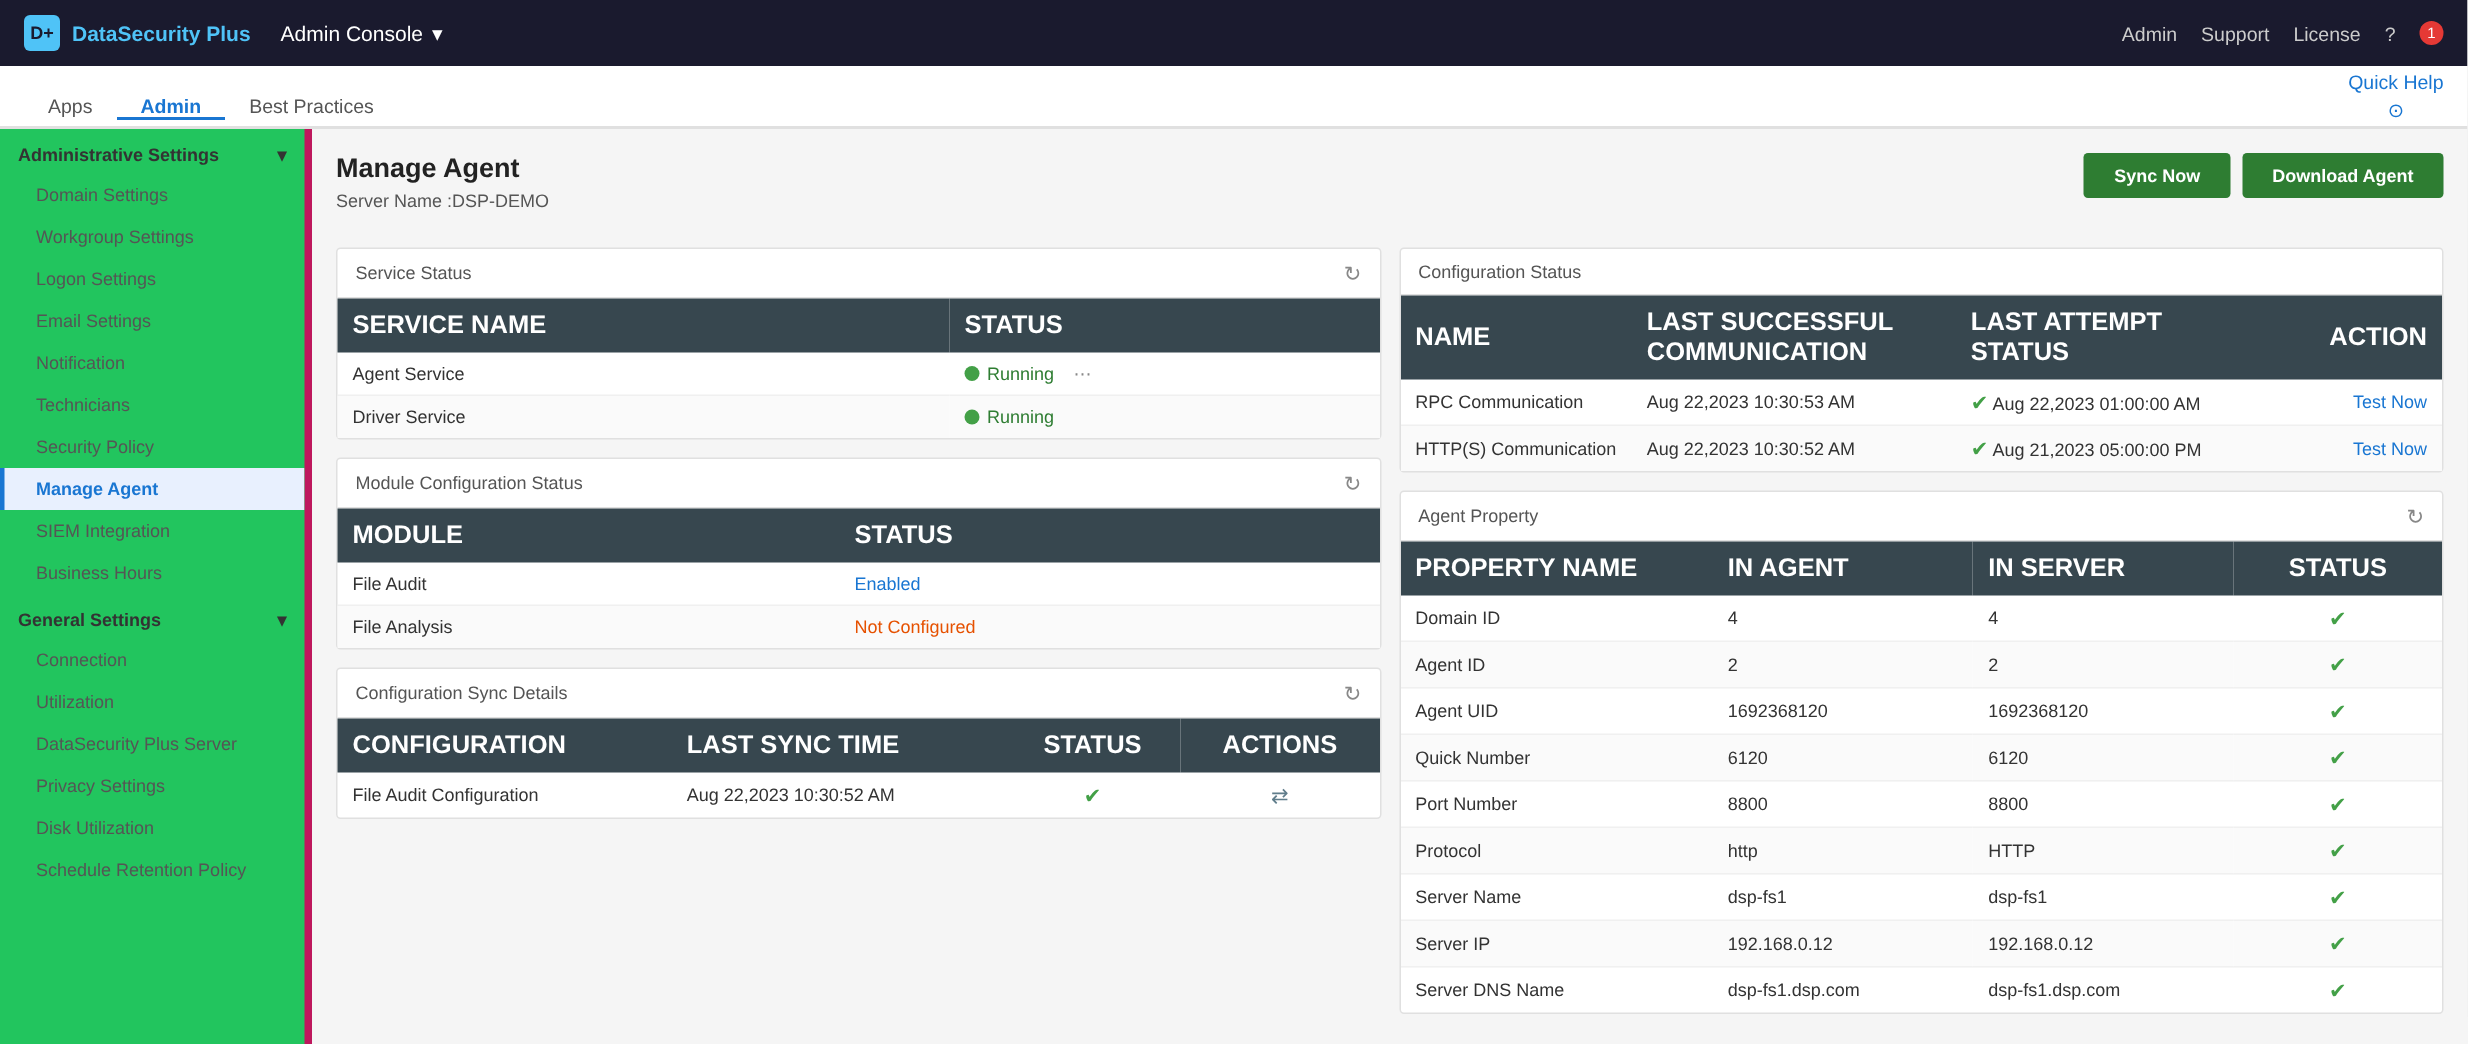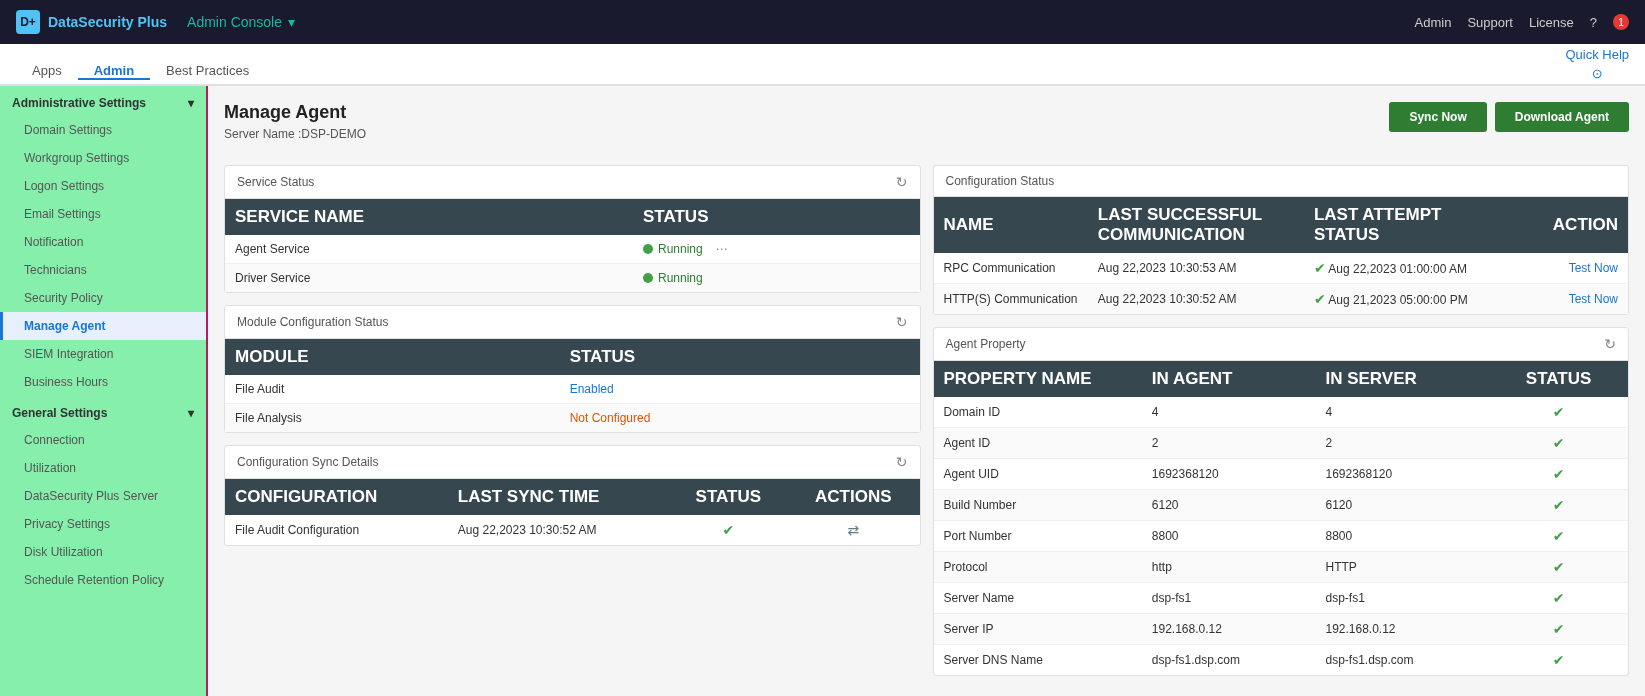--- a/index.html
+++ b/index.html
@@ -28,21 +28,21 @@
       background: #4fc3f7;
       border-radius: 4px;
       display: flex; align-items: center; justify-content: center;
       font-size: 12px; color: #1a1a2e; font-weight: bold;
     }
     .top-bar .app-selector {
       display: flex;
       align-items: center;
       gap: 6px;
       font-size: 14px;
-      color: #14b8a6;
+      color: #ffffff;
       cursor: pointer;
     }
     .top-bar .top-right {
       margin-left: auto;
       display: flex;
       align-items: center;
       gap: 16px;
       font-size: 13px;
       color: #ccc;
     }
@@ -91,22 +91,22 @@
     
     .layout {
       display: flex;
       height: calc(696px - 86px);
       overflow: hidden;
     }
 
     
     .sidebar {
       width: 208px;
-      background: #86efac;
-      border-right: 2px solid #be185d;
+      background: #22c55e;
+      border-right: 5px solid #be185d;
       overflow-y: auto;
       flex-shrink: 0;
     }
     .sidebar-section-title {
       display: flex;
       align-items: center;
       justify-content: space-between;
       padding: 10px 12px 6px 12px;
       font-size: 12px;
       font-weight: bold;
@@ -480,21 +480,21 @@
     </tr>
                 <tr>
       <td>Agent UID</td>
       <td>1692368120</td>
       <td>1692368120</td>
       <td style="text-align:center;">
         <span class="status-check-green">✔</span>
       </td>
     </tr>
                 <tr>
-      <td>Build Number</td>
+      <td>Quick Number</td>
       <td>6120</td>
       <td>6120</td>
       <td style="text-align:center;">
         <span class="status-check-green">✔</span>
       </td>
     </tr>
                 <tr>
       <td>Port Number</td>
       <td>8800</td>
       <td>8800</td>

